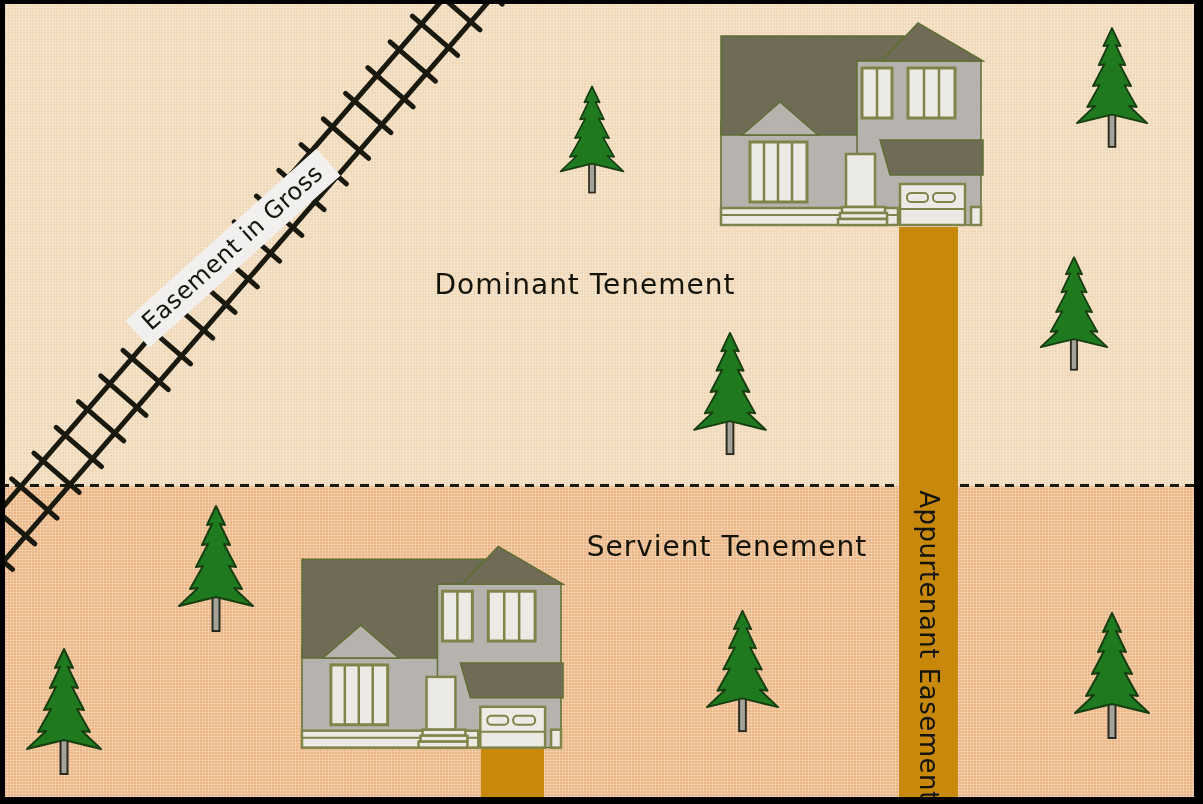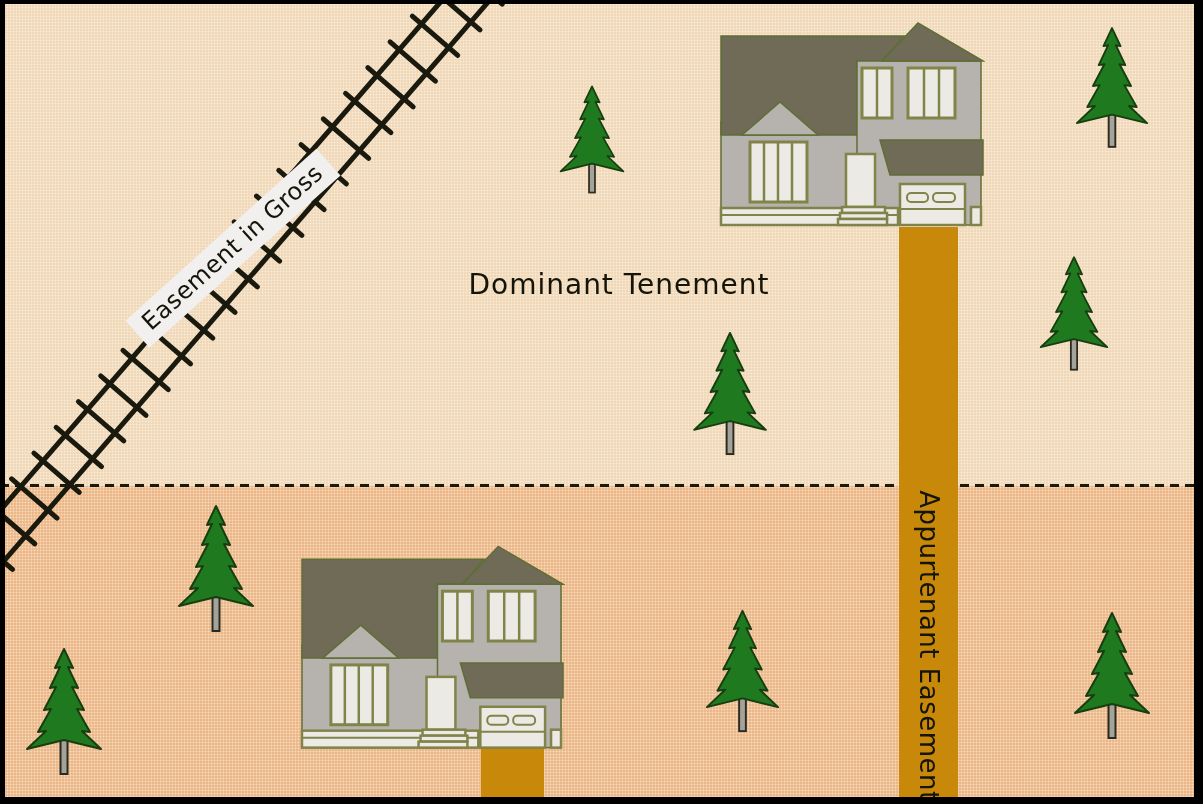--- a/index.html
+++ b/index.html
@@ -37,21 +37,21 @@
   .gross-label{
     position:absolute;left:233px;top:248px;
     transform:translate(-50%,-50%) rotate(-42deg);
     background:var(--label-bg);
     padding:3px 12px 5px;font-size:24px;letter-spacing:.5px;white-space:nowrap;
   }
   .region-label{
     position:absolute;transform:translate(-50%,-50%);
     font-size:28px;letter-spacing:1px;white-space:nowrap;
   }
-  .region-label.dominant{left:619px;top:284px;text-align:center;}
+  .region-label.dominant{left:585px;top:284px;text-align:center;}
   .region-label.servient{left:727px;top:546px;}
   .appurtenant-label{
     position:absolute;left:929px;top:646px;
     transform:translate(-50%,-50%) rotate(90deg);
     font-size:26px;letter-spacing:.5px;white-space:nowrap;
   }
   
   .house,.tree{position:absolute;overflow:visible;}
   .house-a{left:718px;top:22px;width:267px;height:205px;}
   .house-b{left:299px;top:545px;width:266px;height:205px;}
@@ -195,20 +195,21 @@
     </svg>
   <svg class="tree t7" viewBox="0 0 80 130">
       <use href="#pine-shape"></use>
     </svg>
   <svg class="tree t8" viewBox="0 0 80 130">
       <use href="#pine-shape"></use>
     </svg>
 
   <div class="gross-label">Easement in Gross</div>
   <div class="region-label dominant">Dominant Tenement</div>
+  <div class="region-label servient">Servient Tenement</div>
   <div class="appurtenant-label">Appurtenant Easement</div>
 
   <div class="frame f-top"></div>
   <div class="frame f-left"></div>
   <div class="frame f-right"></div>
   <div class="frame f-bottom"></div>
 
 </div>
 
 </body></html>

